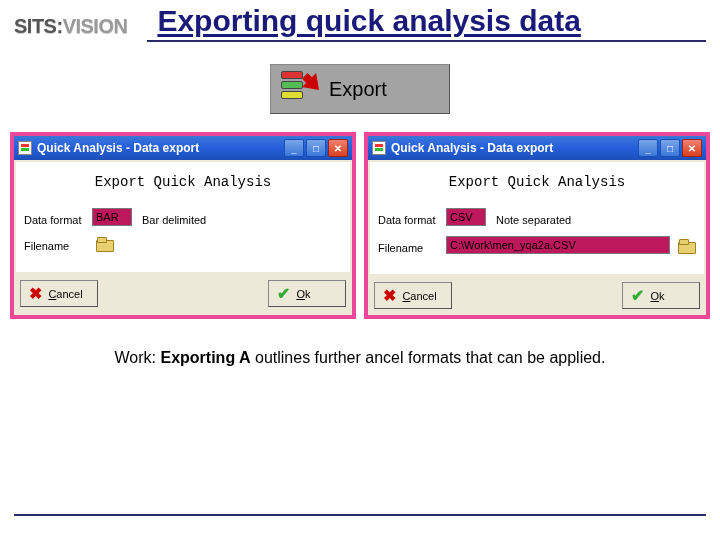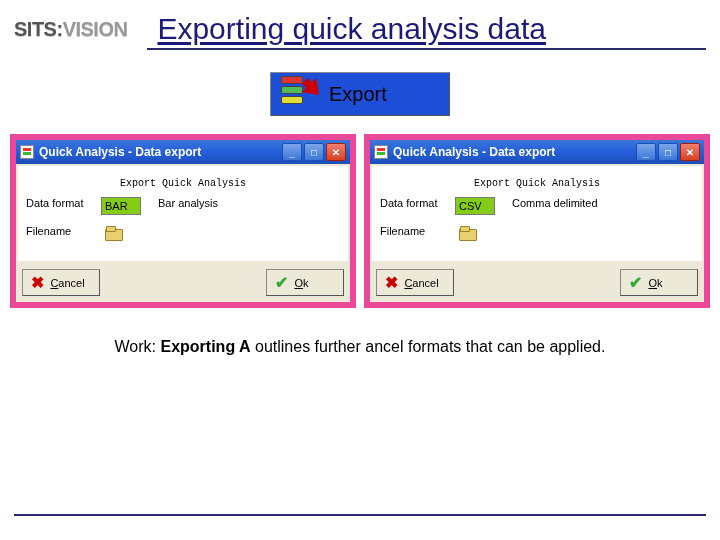--- a/index.html
+++ b/index.html
@@ -7,22 +7,22 @@
     margin: 0;
     padding: 0;
     width: 720px;
     height: 540px;
     font-family: Tahoma, Arial, sans-serif;
     background: #fff;
     position: relative;
   }
   .header {
     display: flex;
-    align-items: center;
-    padding: 12px 14px 0 14px;
+    align-items: flex-end;
+    padding: 4px 14px 0 14px;
   }
   .logo {
     font-family: Arial, sans-serif;
     font-size: 20px;
     font-weight: bold;
     letter-spacing: -0.5px;
     color: #999;
     text-shadow: 0 1px 0 #ccc;
     margin-right: 20px;
     margin-bottom: 4px;
@@ -30,31 +30,31 @@
   .logo .dark { color: #555; }
   .logo .dot { color: #555; }
   .title-wrap {
     flex: 1;
     border-bottom: 2px solid #2a2a6a;
     padding-bottom: 2px;
   }
   .title {
     font-family: Arial, sans-serif;
     font-size: 30px;
-    font-weight: normal;
+    font-weight: bold;
     color: #1a1a7a;
     text-decoration: underline;
     text-underline-offset: 3px;
     margin-left: 10px;
   }
   .export-btn {
     margin: 22px auto 18px auto;
     width: 180px;
-    height: 44px;
-    background: #1d4ed8;
+    height: 50px;
+    background: #a3a3a3;
     border: 1px solid #888;
     border-right-color: #555;
     border-bottom-color: #555;
     display: flex;
     align-items: center;
     padding: 4px 8px;
     cursor: pointer;
   }
   .export-icon {
     width: 40px;
@@ -87,21 +87,21 @@
     font-size: 20px;
     color: #000;
   }
   .dialogs {
     display: flex;
     gap: 8px;
     padding: 0 10px;
   }
   .dialog {
     flex: 1;
-    border: 6px solid #ec4899;
+    border: 4px solid #ec4899;
     background: #ece9d8;
     font-size: 11px;
   }
   .titlebar {
     background: linear-gradient(to bottom, #3b77d8, #245edb 50%, #1b4fb8);
     height: 24px;
     display: flex;
     align-items: center;
     padding: 0 4px;
     color: #fff;
@@ -125,35 +125,35 @@
     border-radius: 2px;
     display: flex; align-items: center; justify-content: center;
     color: #fff; font-size: 10px; font-weight: bold;
     cursor: pointer;
   }
   .winbtn.close { background: linear-gradient(to bottom, #f08070, #d84020); border-color:#a02010; }
   .dlg-body { padding: 6px 8px 10px 8px; background: #fff; margin: 2px; }
   .dlg-inner-title {
     text-align: center;
     font-family: "Courier New", monospace;
-    font-size: 10px;
-    margin: 6px 0 8px 0;
+    font-size: 14px;
+    margin: 6px 0 18px 0;
   }
   .row {
     display: flex;
-    align-items: flex-start;
+    align-items: flex-end;
     margin-bottom: 10px;
-    gap: 11px;
+    gap: 4px;
   }
   .row-label {
     width: 64px;
     font-size: 11px;
   }
   .field {
-    background: #84cc16;
+    background: #be185d;
     border: 1px solid #7a7a7a;
     height: 18px;
     padding: 1px 3px;
     font-size: 11px;
     font-family: Tahoma, sans-serif;
   }
   .field.short { width: 40px; }
   .field.long { flex: 1; min-width: 0; }
   .desc { font-size: 11px; margin-left: 6px; }
   .folder-icon {
@@ -235,21 +235,21 @@
         <div class="winbtn">_</div>
         <div class="winbtn">□</div>
         <div class="winbtn close">✕</div>
       </div>
     </div>
     <div class="dlg-body">
       <div class="dlg-inner-title">Export Quick Analysis</div>
       <div class="row">
         <div class="row-label">Data format</div>
         <input class="field short" value="BAR" style="">
-        <span class="desc">Bar analysis</span>
+        <span class="desc">Bar delimited</span>
       </div>
       <div class="row">
         <div class="row-label">Filename</div>
         <div class="folder-icon"></div>
       </div>
     </div>
     <div class="btnbar">
       <div class="btn">
         <span class="x-icon">✖</span>
         <span><span class="ul">C</span>ancel</span>
@@ -269,24 +269,25 @@
         <div class="winbtn">_</div>
         <div class="winbtn">□</div>
         <div class="winbtn close">✕</div>
       </div>
     </div>
     <div class="dlg-body">
       <div class="dlg-inner-title">Export Quick Analysis</div>
       <div class="row">
         <div class="row-label">Data format</div>
         <input class="field short" value="CSV" style="">
-        <span class="desc">Comma delimited</span>
+        <span class="desc">Note separated</span>
       </div>
       <div class="row">
         <div class="row-label">Filename</div>
+        <input class="field long" value="C:\Work\men_yqa2a.CSV" style="">
         <div class="folder-icon"></div>
       </div>
     </div>
     <div class="btnbar">
       <div class="btn">
         <span class="x-icon">✖</span>
         <span><span class="ul">C</span>ancel</span>
       </div>
       <div class="btn">
         <span class="ok-icon">✔</span>

